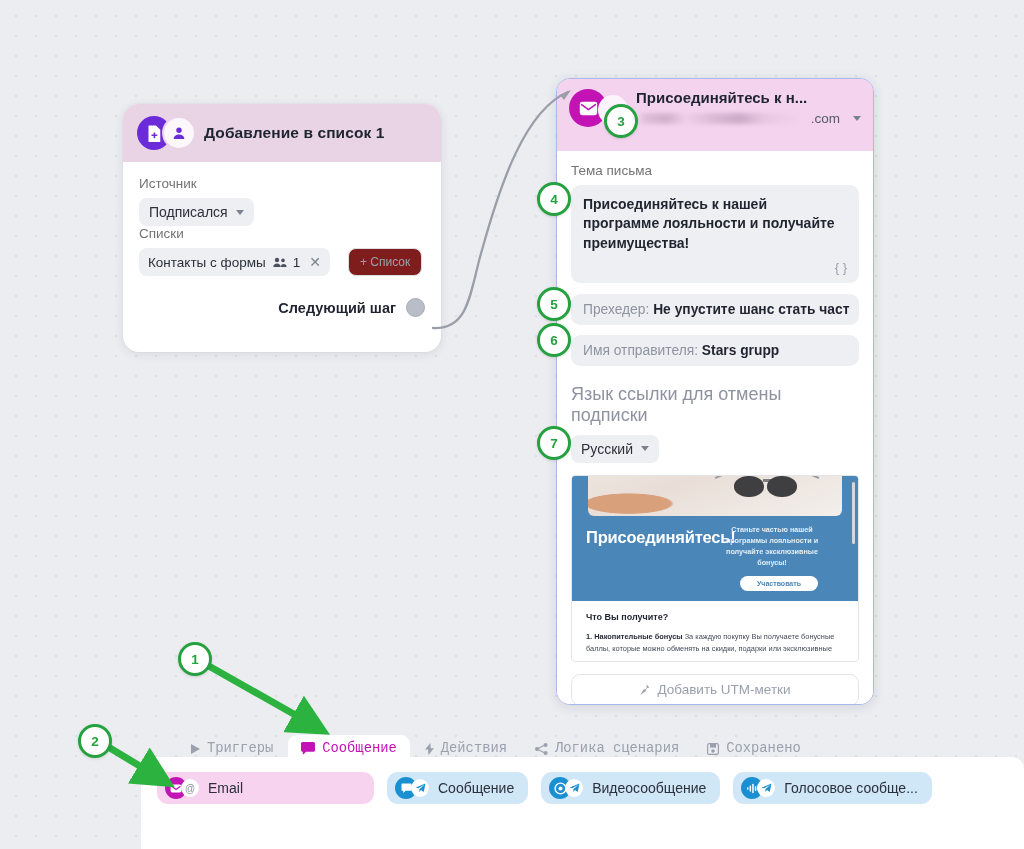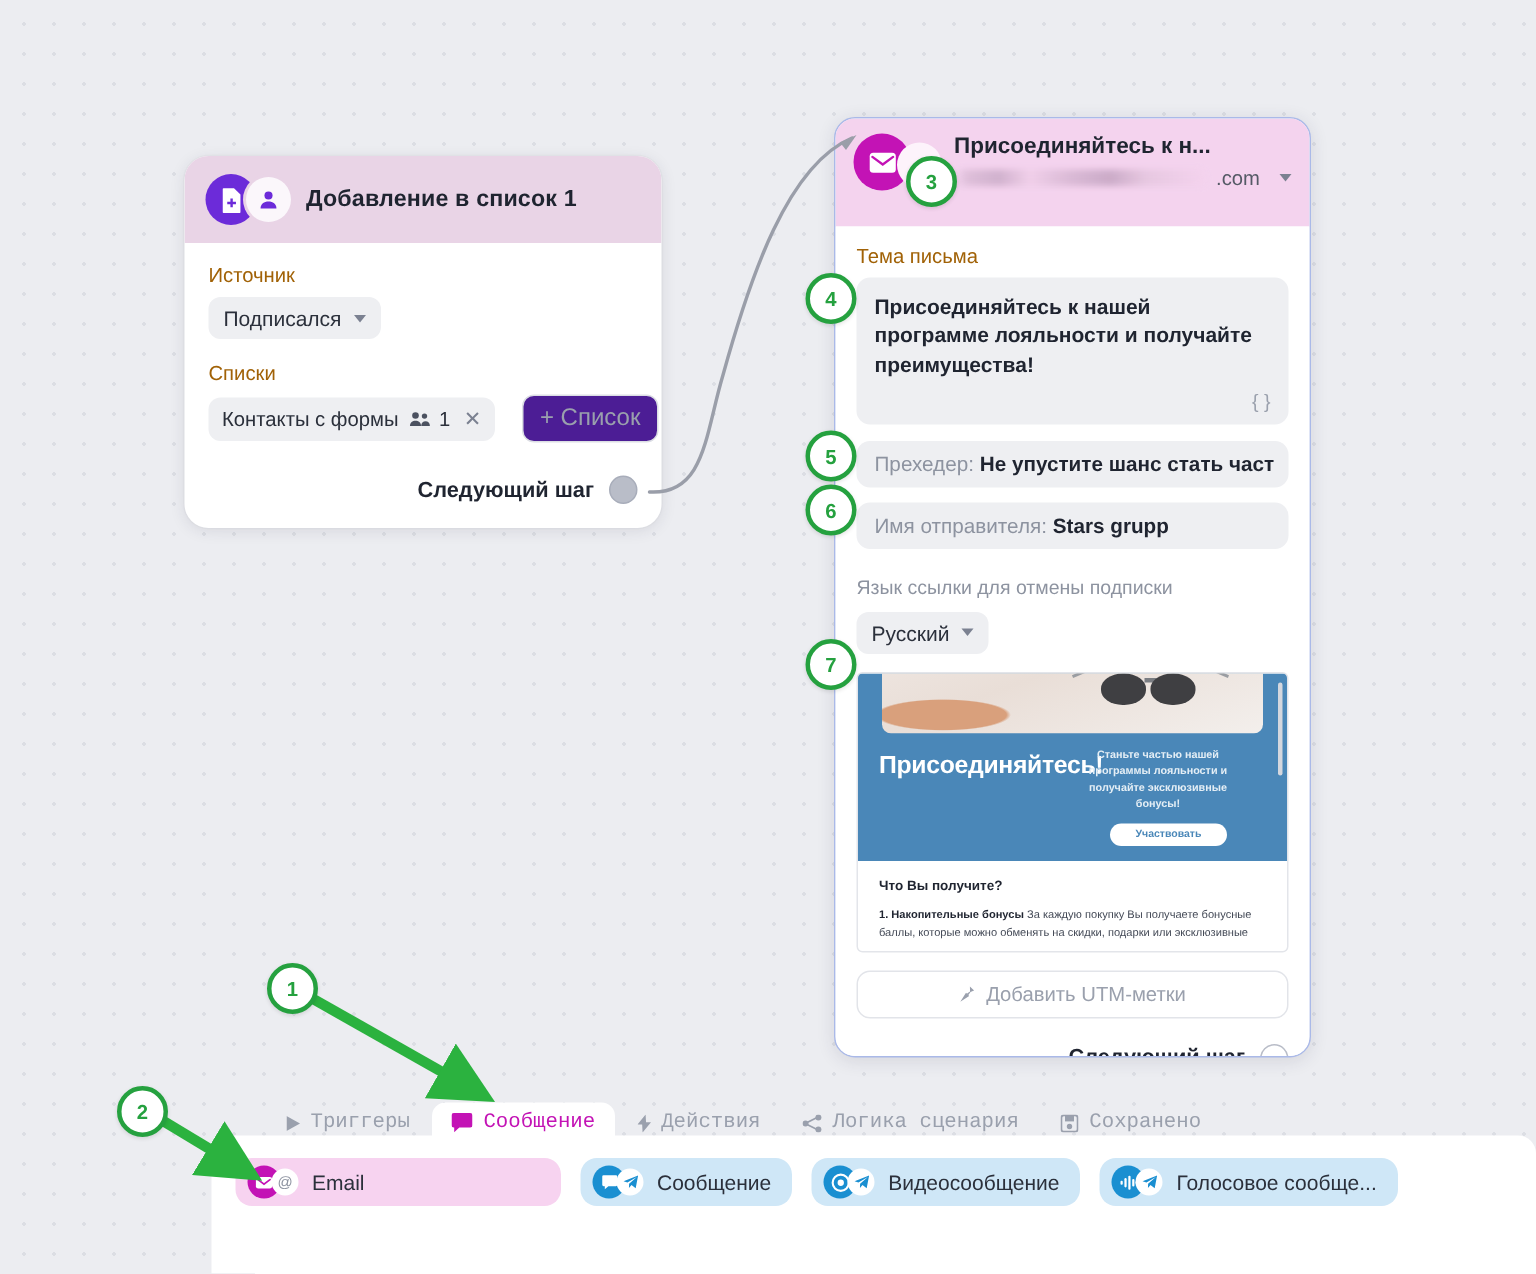--- a/index.html
+++ b/index.html
@@ -17,28 +17,28 @@
   .card{position:absolute;background:#fff;border-radius:14px;}
   .shadow{box-shadow:0 2px 10px rgba(40,40,70,.10),0 0 0 1px rgba(0,0,0,.02);}
 
   
   #node-add{left:123px;top:104px;width:318px;height:248px;border-radius:16px;overflow:hidden;}
   #node-add .nhead{height:58px;background:#e9d4e6;display:flex;align-items:center;padding:0 14px;}
   .icon-doc{width:34px;height:34px;border-radius:50%;background:#6c2bd9;display:flex;align-items:center;justify-content:center;flex:0 0 auto;}
   .icon-person{width:30px;height:30px;border-radius:50%;background:#fbf7fb;display:flex;align-items:center;justify-content:center;margin-left:-7px;flex:0 0 auto;box-shadow:0 0 0 2px #e9d4e6;}
   .nhead-title{margin-left:10px;font-size:15.5px;font-weight:700;color:#1f2430;letter-spacing:.1px;}
   #node-add .nbody{padding:14px 16px 0 16px;}
-  .fieldlabel{font-size:13.5px;color:#a16207;margin-bottom:7px;}
+  .fieldlabel{font-size:13.5px;color:#737373;margin-bottom:7px;}
   .pill-select{display:inline-flex;align-items:center;background:#eeeff2;border-radius:8px;padding:6px 10px;font-size:14px;color:#2b303b;text-align:center;}
   .caret{margin-left:8px;border-left:4px solid transparent;border-right:4px solid transparent;border-top:5px solid #7b8191;display:inline-block;}
   .row-lists{display:flex;align-items:center;gap:18px;margin-top:2px;}
   .chip{display:inline-flex;align-items:center;background:#eeeff2;border-radius:8px;padding:6px 9px;font-size:13.5px;color:#2b303b;white-space:nowrap;}
   .chip .cnt{margin-left:6px;color:#2b303b;}
   .chip .xmark{margin-left:9px;color:#7b8191;font-size:14px;}
-  .btn-outline{display:inline-flex;align-items:center;gap:6px;border:1px solid #dcdee4;border-radius:8px;background:#4c1d95;padding:6px 11px;font-size:16px;color:#9aa0ad;white-space:nowrap;}
+  .btn-outline{display:inline-flex;align-items:center;gap:6px;border:1px solid #dcdee4;border-radius:8px;background:#7f1d1d;padding:6px 11px;font-size:12px;color:#9aa0ad;white-space:nowrap;}
   .nextstep{display:flex;align-items:center;justify-content:flex-end;gap:10px;font-size:14.5px;font-weight:700;color:#1f2430;}
   .dot-out{width:17px;height:17px;border-radius:50%;background:#b9bdc8;border:1px solid #a8adba;}
   .dot-out.hollow{background:#fff;border:1.5px solid #b9bdc8;}
 
   
   #node-email{left:556px;top:78px;width:316px;height:625px;border-radius:14px;overflow:hidden;box-shadow:0 2px 12px rgba(40,40,70,.12);border:1px solid #aab9e8;}
   #node-email .ehead{height:62px;background:#f4d3ee;display:flex;align-items:flex-start;padding:10px 12px 0 12px;}
   .icon-mail{width:38px;height:38px;border-radius:50%;background:#c313b5;display:flex;align-items:center;justify-content:center;flex:0 0 auto;}
   .icon-mail-ghost{width:30px;height:30px;border-radius:50%;background:#fdf3fb;margin-left:-9px;margin-top:6px;flex:0 0 auto;}
   .ehead-txt{margin-left:8px;flex:1 1 auto;min-width:0;}
@@ -48,21 +48,21 @@
     background:linear-gradient(90deg,#f4d3ee 0%,#dcbdd8 6%,#cfb0cc 18%,#f0cfe9 30%,#d9b9d5 46%,#c9a9c6 62%,#e6c7e0 76%,#f4d3ee 100%);
     filter:blur(2.2px);opacity:.95;margin-right:2px;}
   .ehead-dom{font-size:13.5px;color:#555a66;}
   #node-email .ebody{background:#fff;padding:12px 14px 0 14px;height:563px;box-sizing:border-box;}
   .subj-box{background:#eeeff2;border-radius:9px;padding:10px 12px 8px 12px;margin-bottom:11px;}
   .subj-text{font-size:14px;font-weight:700;color:#1f2430;line-height:1.38;}
   .braces{text-align:right;font-size:13px;color:#9aa0ad;margin-top:7px;}
   .grey-field{background:#eeeff2;border-radius:9px;padding:8px 12px;margin-bottom:10px;font-size:13.8px;white-space:nowrap;overflow:hidden;}
   .grey-field .lbl{color:#8d93a0;}
   .grey-field .val{color:#1f2430;font-weight:700;}
-  .lang-label{font-size:13px;color:#8d93a0;margin:18px 0 9px 0;}
+  .lang-label{font-size:18px;color:#8d93a0;margin:18px 0 9px 0;}
 
   
   .preview{position:relative;border:1px solid #e3e5ea;border-radius:4px;height:185px;overflow:hidden;background:#fff;margin-top:12px;}
   .pv-hero{position:relative;background:#4a87b8;height:125px;text-align:center;}
   .pv-photo{position:absolute;left:16px;right:16px;top:-22px;height:62px;border-radius:6px;background:
      radial-gradient(ellipse at 16% 80%, #d9a07c 0 14%, transparent 15%),
      linear-gradient(160deg,#efe7e2 0%,#e9ded7 40%,#f3efec 100%);overflow:hidden;}
   .sunglass{position:absolute;top:16px;right:34px;width:74px;height:26px;}
   .lens{position:absolute;top:6px;width:30px;height:21px;border-radius:48%;background:#3f3f42;}
   .lens.l{left:0;} .lens.r{left:33px;}
@@ -125,21 +125,21 @@
         </svg>
     </div>
     <div class="nhead-title">Добавление в список 1</div>
   </div>
   <div class="nbody">
     <div class="fieldlabel">Источник</div>
     <div class="pill-select">
       <span>Подписался</span>
       <span class="caret"></span>
     </div>
-    <div class="fieldlabel" style="margin-top:15px">Списки</div>
+    <div class="fieldlabel" style="">Списки</div>
     <div class="row-lists">
       <div class="chip">
         <span>Контакты с формы</span>
         <svg style="margin-left:7px" width="14" height="11" viewBox="0 0 14 11">
             <circle cx="4" cy="3" r="2.2" fill="#4b5160"></circle>
             <circle cx="10" cy="3.4" r="1.8" fill="#4b5160"></circle>
             <path d="M0.3 10c0-2.3 1.7-3.5 3.7-3.5S7.7 7.7 7.7 10z" fill="#4b5160"></path>
             <path d="M7.8 10c0-1.9 1.2-3.1 2.9-3.1s2.9 1.2 2.9 3.1z" fill="#4b5160"></path>
           </svg>
         <span class="cnt">1</span>

